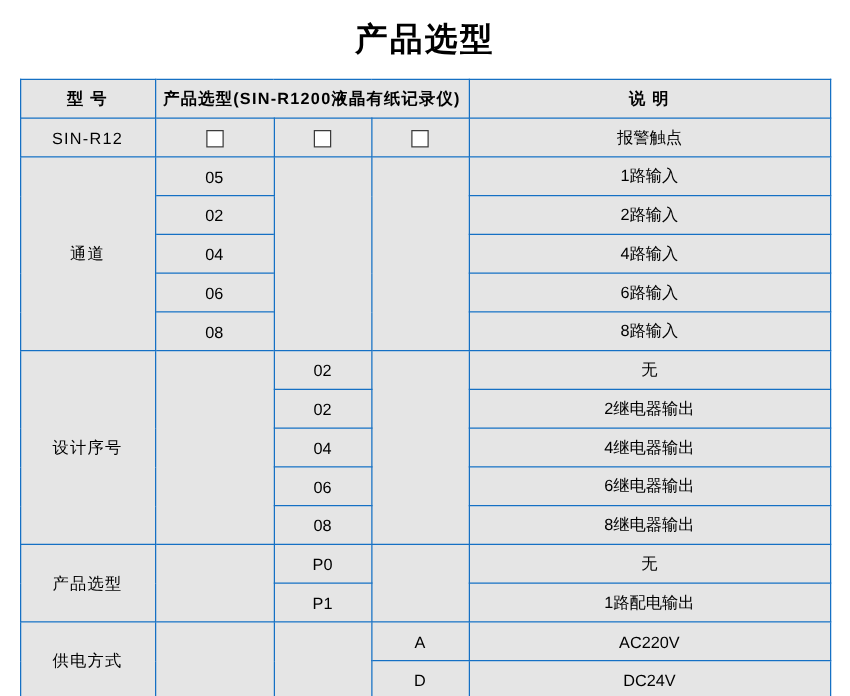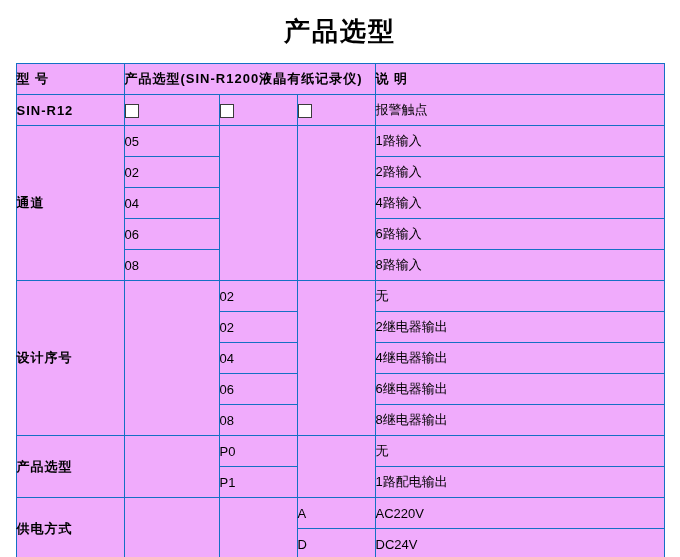--- a/index.html
+++ b/index.html
@@ -31,39 +31,40 @@
   }
   table.spec {
     border-collapse: collapse;
     table-layout: fixed;
     margin: 0 auto;
     width: 648px;
     border: 1px solid #1570c4;
   }
   table.spec td {
     border: 1px solid #1570c4;
+    text-align: center;
     vertical-align: middle;
     font-size: 13px;
     height: 30px;
     padding: 0;
     color: #000000;
-    background: #f0abfc;
+    background: #e5e5e5;
   }
   td.head {
     background: #1f7fd4;
     color: #ffffff;
     font-weight: bold;
     font-size: 14px;
     height: 32px;
     letter-spacing: 1px;
   }
   td.rowhead {
     background: #1f7fd4;
     color: #ffffff;
-    font-weight: bold;
+    font-weight: normal;
     font-size: 14px;
     letter-spacing: 1px;
   }
   .chk {
     display: inline-block;
     width: 12px;
     height: 12px;
     border: 1px solid #3b3b3b;
     background: #ffffff;
     vertical-align: middle;

